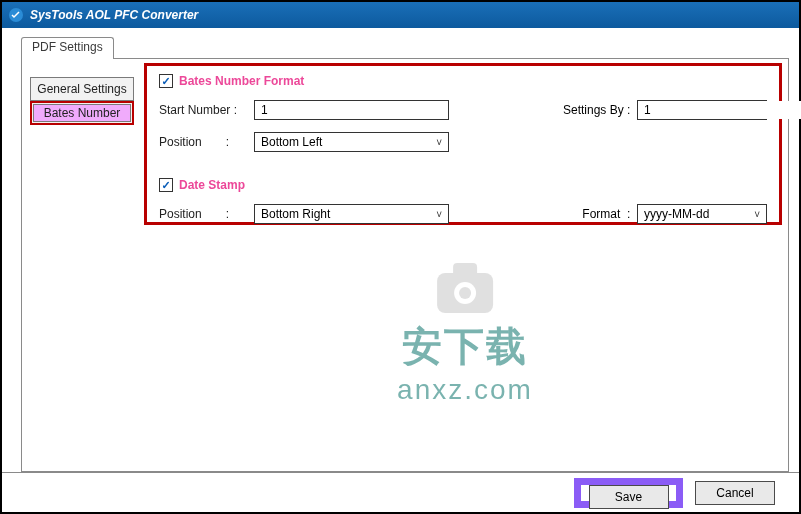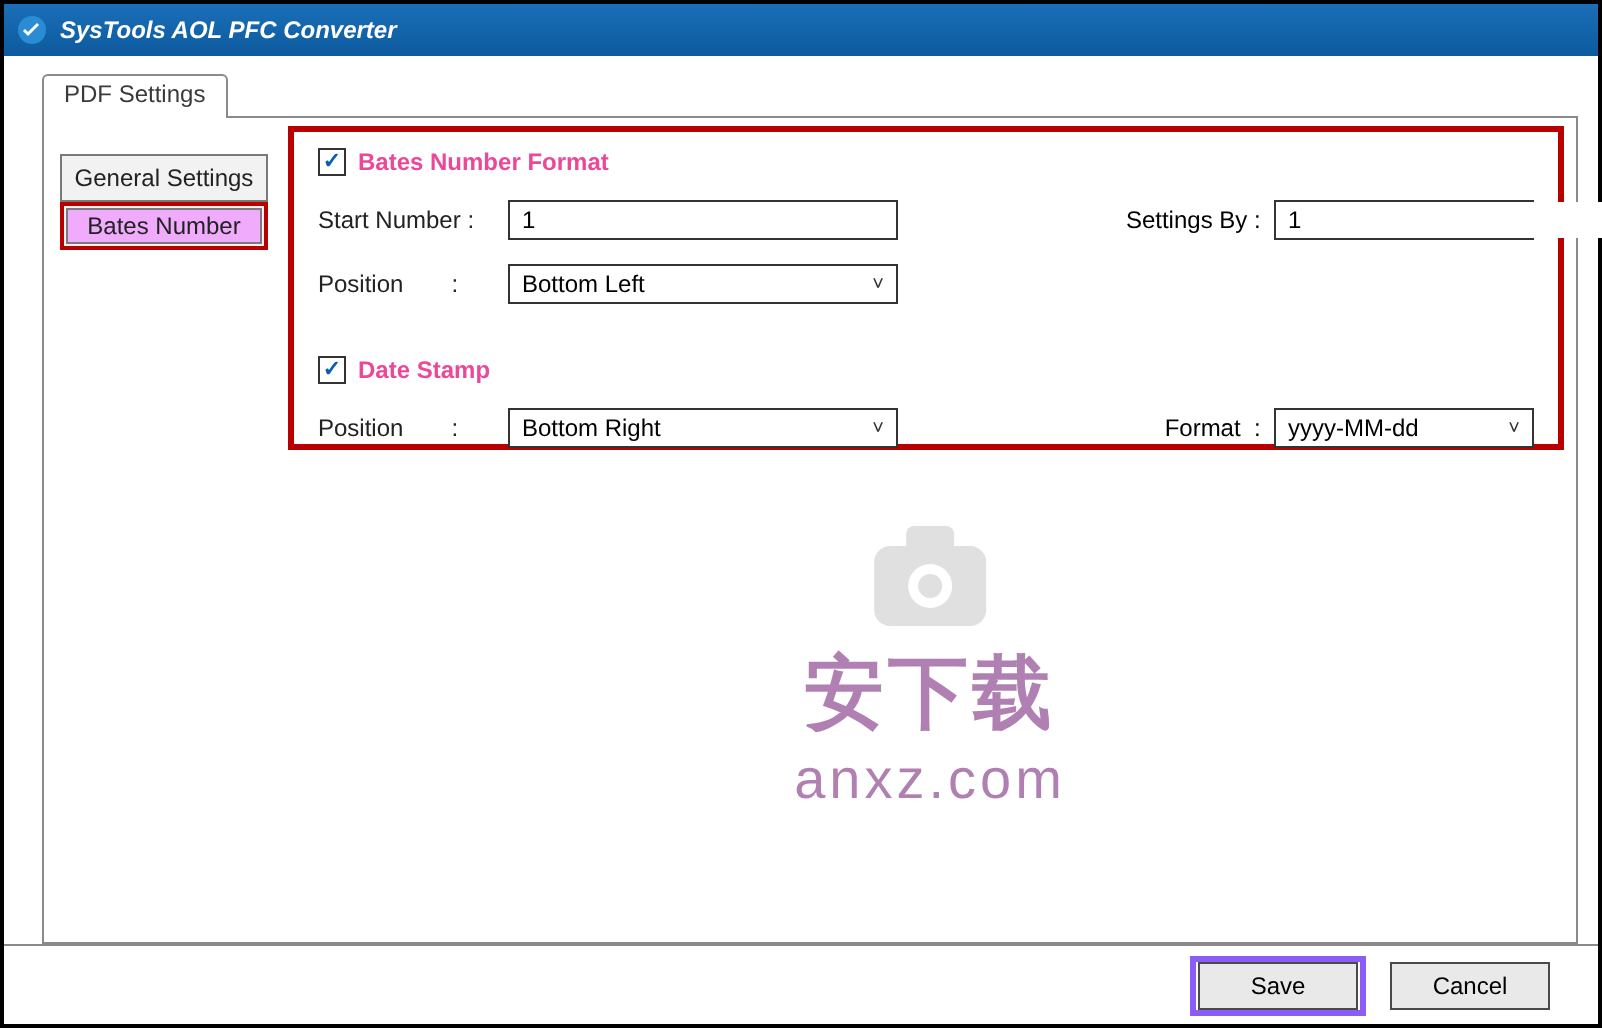--- a/index.html
+++ b/index.html
@@ -177,21 +177,21 @@
   padding: 0 6px;
   font-size: 12px;
   outline: none;
 }
 .watermark {
   position: absolute;
   top: 200px;
   left: 50%;
   transform: translateX(-50%);
   text-align: center;
-  color: #701a75;
+  color: #0f766e;
   opacity: 0.55;
   pointer-events: none;
 }
 .watermark .wm-text {
   font-size: 40px;
   letter-spacing: 2px;
   font-weight: bold;
 }
 .watermark .wm-url {
   font-size: 28px;
@@ -213,23 +213,23 @@
 .btn {
   width: 80px;
   height: 24px;
   border: 1px solid #4a4a4a;
   background: #e9e9e9;
   font-size: 12px;
   cursor: pointer;
   display: flex; align-items: center; justify-content: center;
 }
 .btn-save-box {
-  border: 3px solid #8b5cf6;
-  width: 88px; height: 30px;
-  display: flex; align-items: flex-end; justify-content: center;
+  border: 7px solid #8b5cf6;
+  width: 109px; height: 30px;
+  display: flex; align-items: flex-start; justify-content: center;
 }
 </style>
 </head>
 <body>
 
 <div class="outer-border">
   <div class="titlebar">
     <span class="app-icon">
       <svg viewBox="0 0 16 16">
           <circle cx="8" cy="8" r="7" fill="#2b8cd6"></circle>

